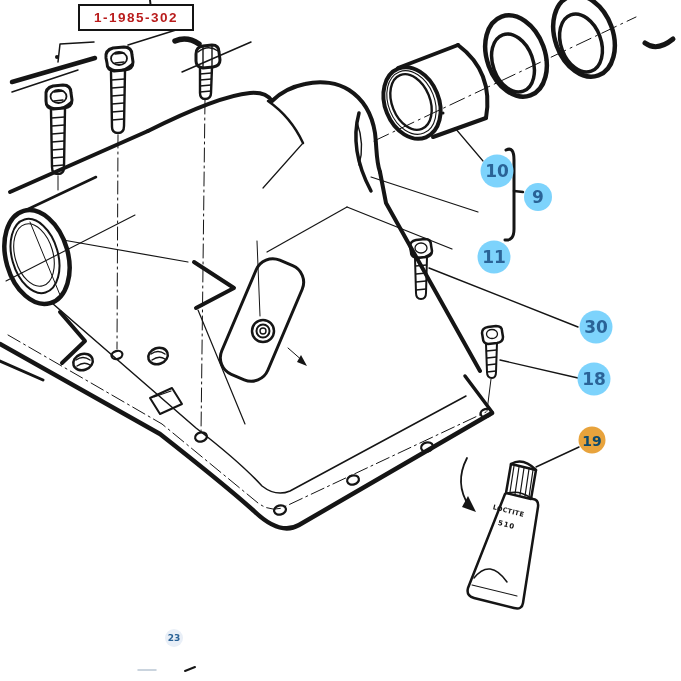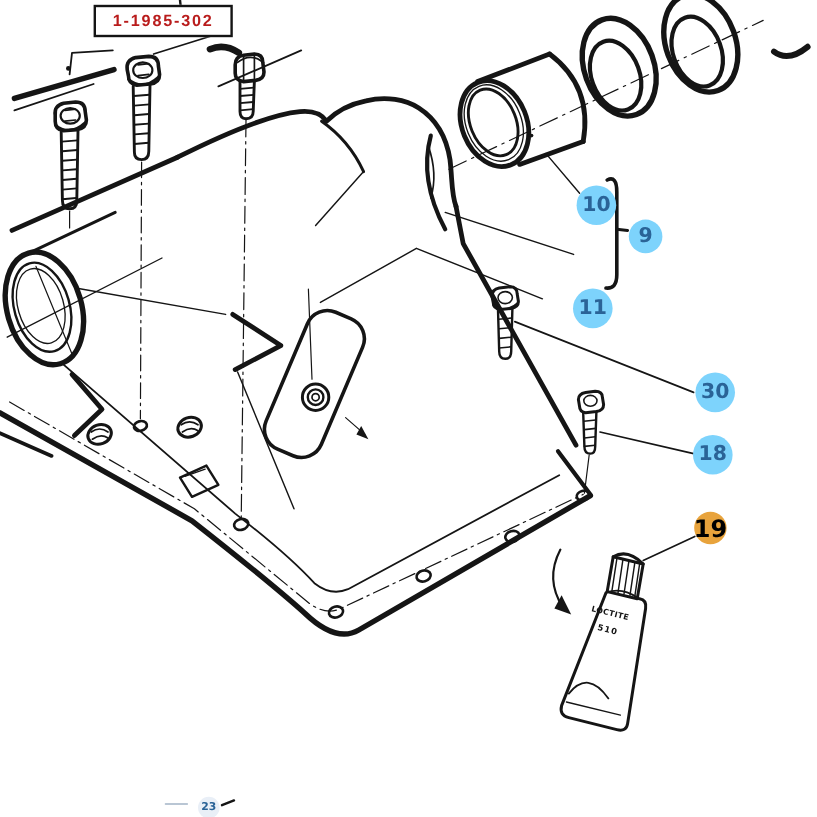--- a/index.html
+++ b/index.html
@@ -12,21 +12,21 @@
     position:absolute;left:78px;top:4px;width:112px;height:23px;
     border:2.5px solid #141414;background:#fff;display:flex;align-items:center;justify-content:center;
     font-family:"Liberation Sans",sans-serif;font-weight:bold;font-size:13.5px;letter-spacing:1.5px;color:#b91c1c;
   }
   .callout{
     position:absolute;display:flex;align-items:center;justify-content:center;border-radius:50%;
     font-weight:bold;transform:translate(-50%,-50%);line-height:1;user-select:none;cursor:pointer;
   }
   .callout.blue{background:#7dd3fc;color:#2a6397;width:33px;height:33px;font-size:17px;}
   .callout.blue.small{width:28px;height:28px;}
-  .callout.orange{background:#e8a33c;color:#000000;width:27px;height:27px;font-size:20px;}
+  .callout.orange{background:#e8a33c;color:#0c4a6e;width:27px;height:27px;font-size:14px;}
   .callout.tiny{width:18px;height:18px;font-size:9px;background:#e9eff7;color:#2a6397;}
 </style>
 </head>
 <body>
 
 <div id="stage">
 
   <svg id="art" width="681" height="681" viewBox="0 0 681 681" fill="none" stroke="#151515" stroke-linecap="round" stroke-linejoin="round">
 
     <g>
@@ -191,15 +191,15 @@
   <div class="refbox">
     <span>1-1985-302</span>
   </div>
 
   <div class="callout blue" style="left:497px;top:171px;">10</div>
   <div class="callout blue" style="left:494px;top:212px;margin-top:45px;">11</div>
   <div class="callout blue small" style="left:538px;top:197px;">9</div>
   <div class="callout blue" style="left:596px;top:327px;">30</div>
   <div class="callout blue" style="left:594px;top:379px;">18</div>
   <div class="callout orange" style="left:592px;top:440px;">19</div>
-  <div class="callout tiny" style="left:174px;top:673px;">23</div>
+  <div class="callout tiny" style="left:174px;top:638px;">23</div>
 
 </div>
 
 </body></html>

